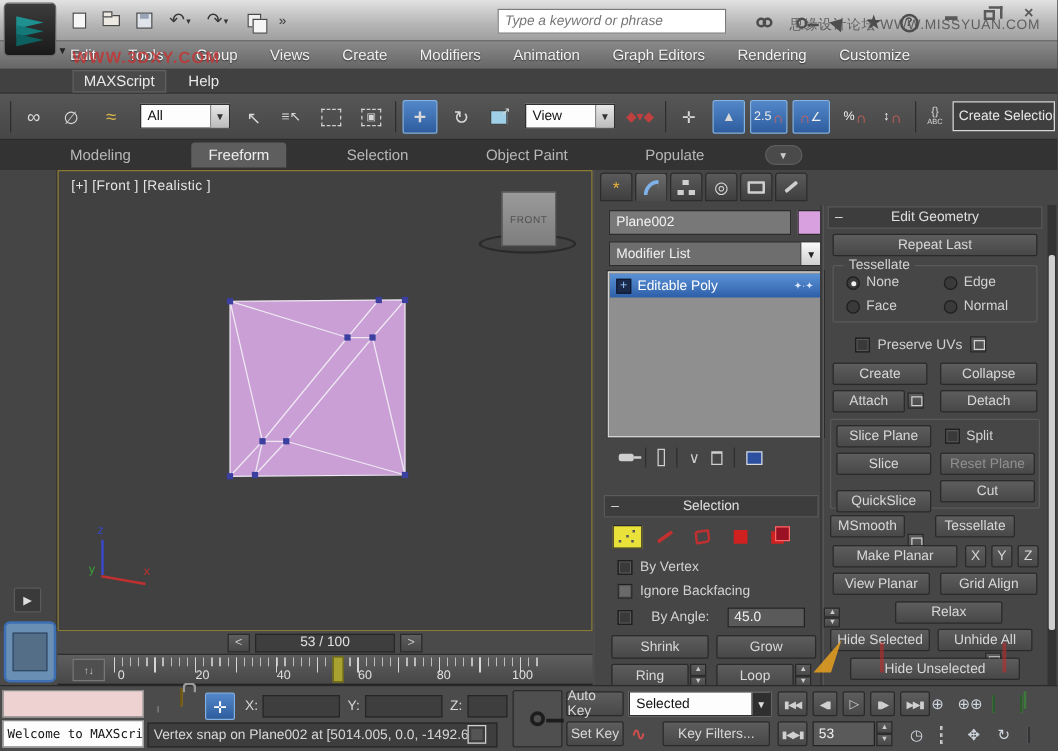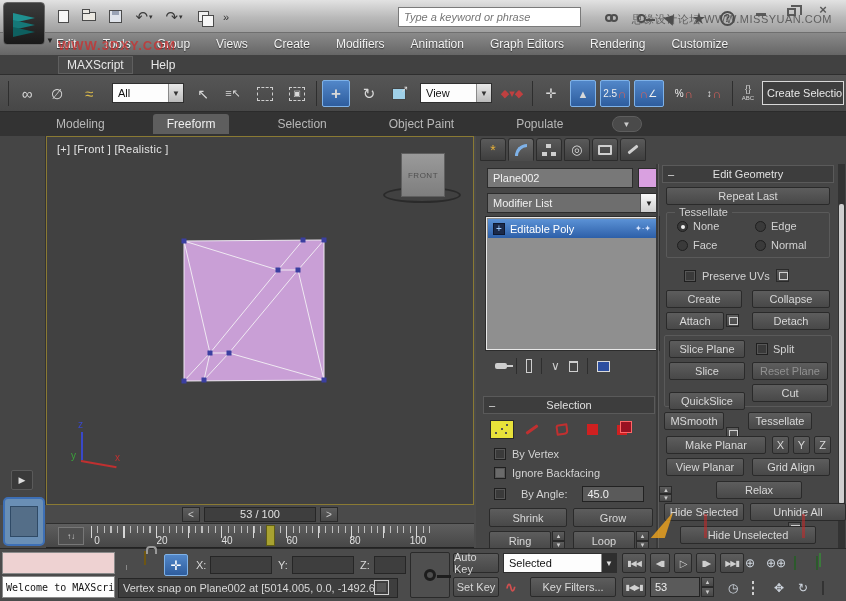--- a/index.html
+++ b/index.html
@@ -588,21 +588,21 @@
     <div class="abs sbox" style="left:340px;top:278px"></div>
     <div class="abs btn" style="left:190px;top:300px;width:100px;height:18px">Make Planar</div>
     <div class="abs btn" style="left:296px;top:300px;width:17px;height:18px">X</div>
     <div class="abs btn" style="left:317px;top:300px;width:17px;height:18px">Y</div>
     <div class="abs btn" style="left:338px;top:300px;width:17px;height:18px">Z</div>
     <div class="abs btn" style="left:190px;top:322px;width:78px;height:18px">View Planar</div>
     <div class="abs btn" style="left:276px;top:322px;width:78px;height:18px">Grid Align</div>
     <div class="abs btn" style="left:240px;top:345px;width:86px;height:18px">Relax</div>
     <div class="abs sbox" style="left:312px;top:347px"></div>
     <div class="abs btn" style="left:188px;top:367px;width:80px;height:18px">Hide Selected</div>
-    <div class="abs btn" style="left:274px;top:367px;width:96px;height:18px">Unhide All</div>
+    <div class="abs btn" style="left:274px;top:367px;width:76px;height:18px">Unhide All</div>
     <div class="abs btn" style="left:204px;top:390px;width:136px;height:18px">Hide Unselected</div>
   </div>
   <div class="abs" id="wm-logo"></div>
   <div class="abs" id="wm-strokes">
       <i style="left:10px"></i>
       <i style="left:108px"></i>
     </div>
 
   <div class="abs" id="timeslider">
     <span id="ts-prev">&lt;</span>

